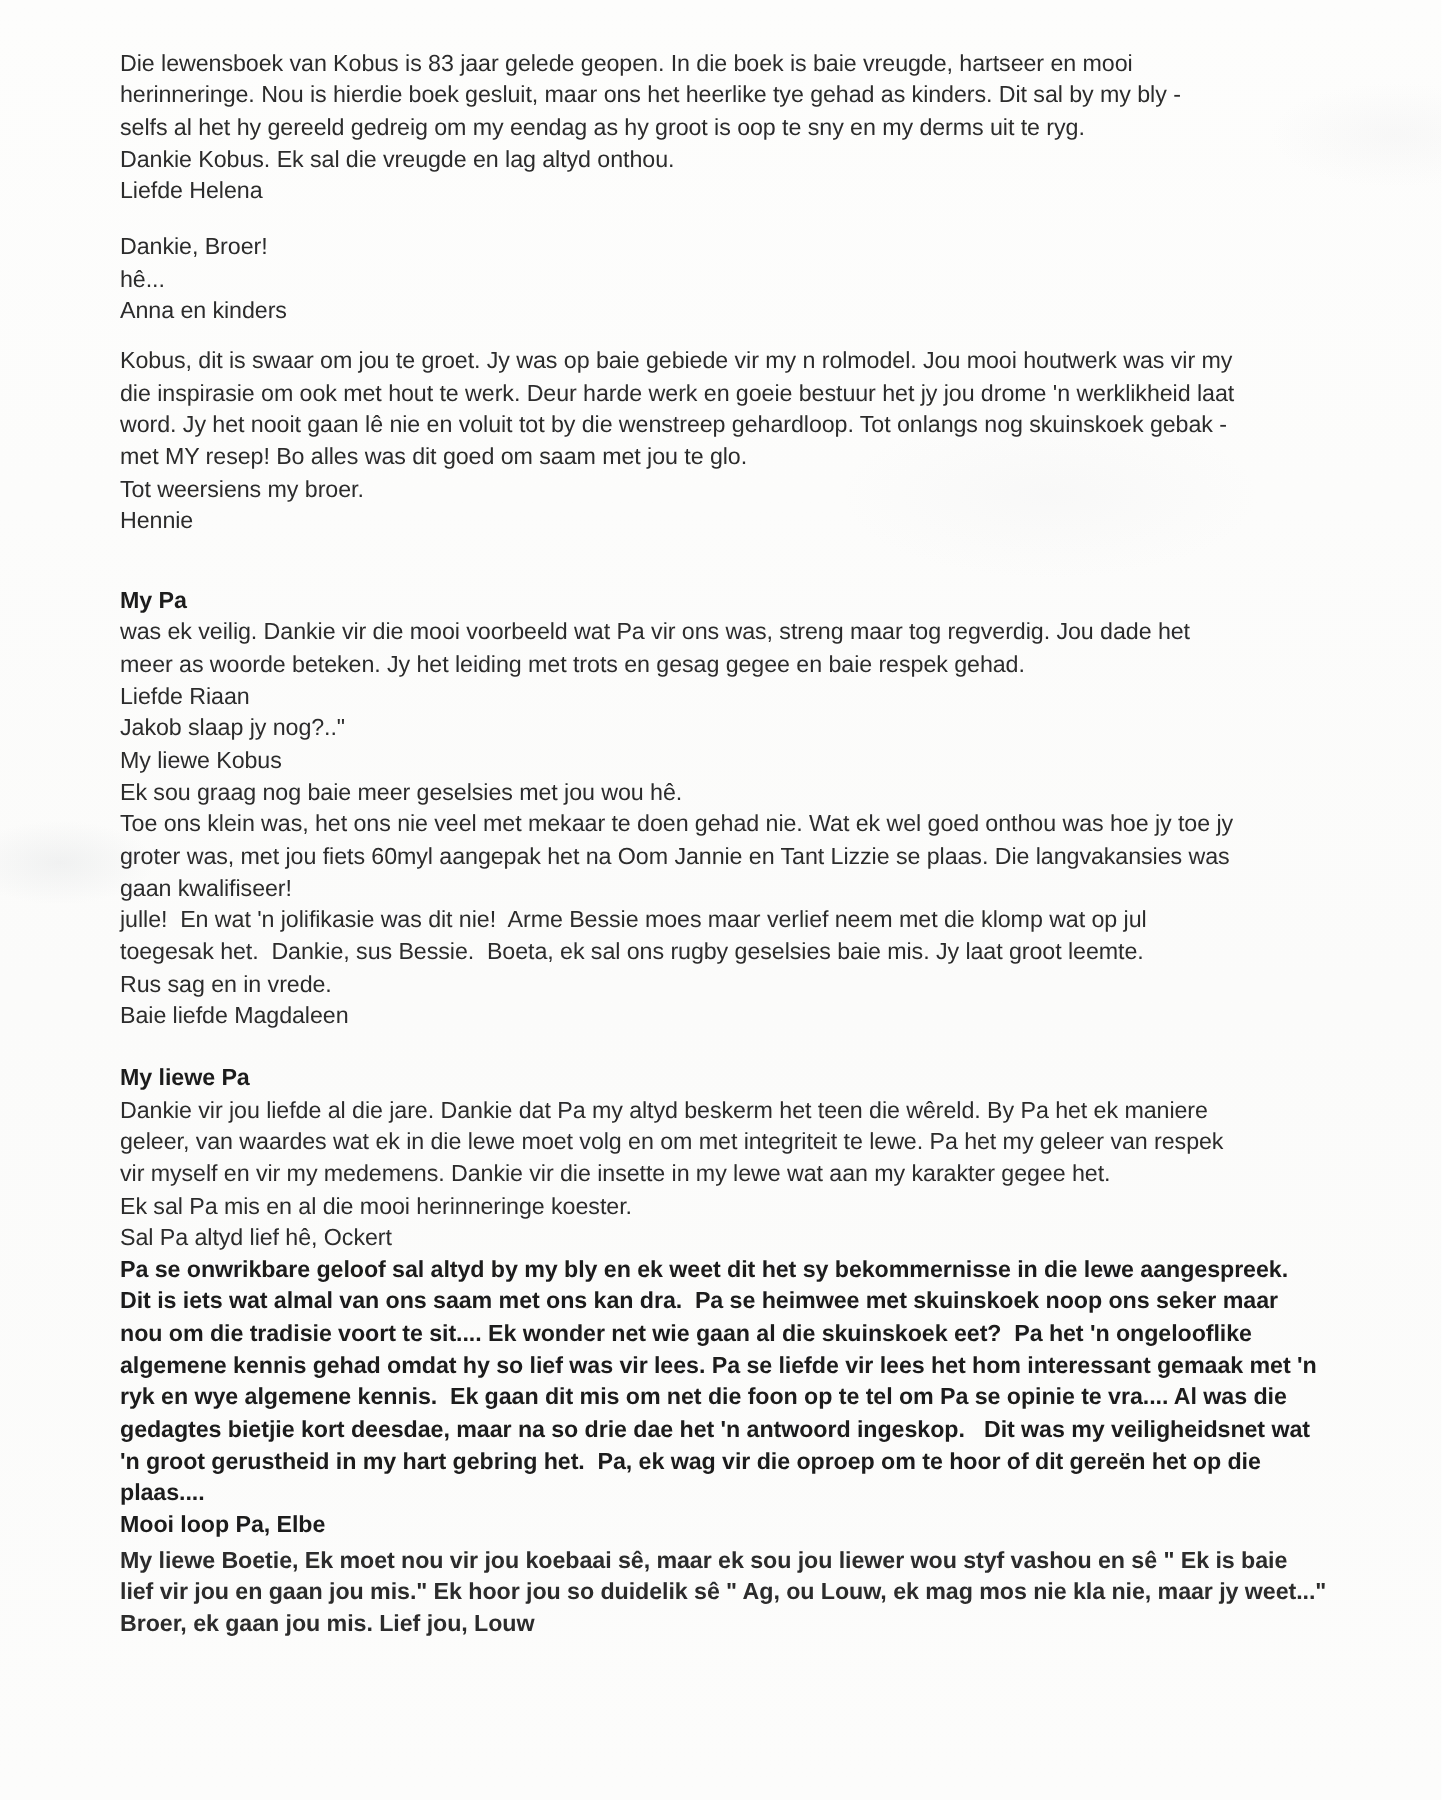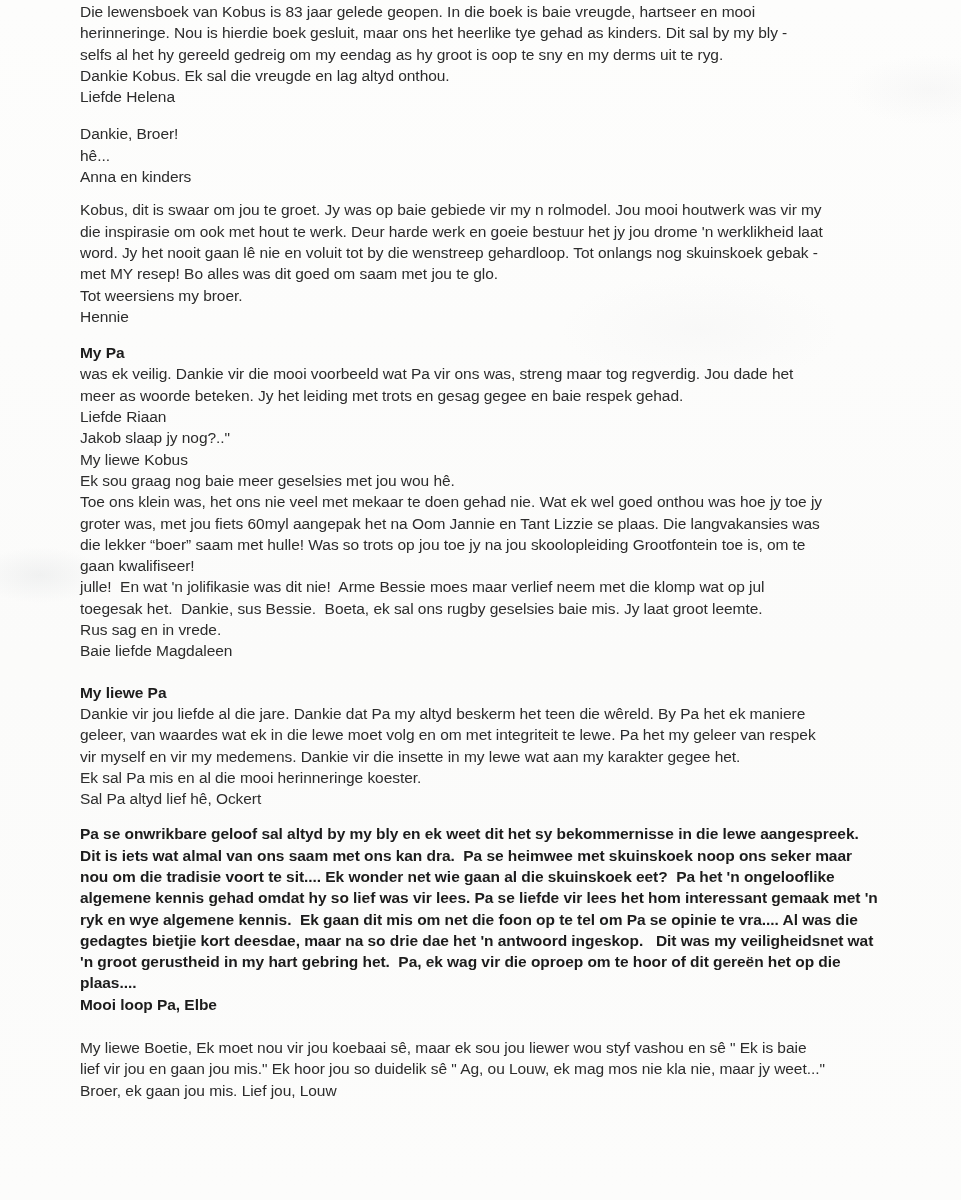--- a/index.html
+++ b/index.html
@@ -21,38 +21,38 @@
     inset: 0;
     background:
       radial-gradient(ellipse 90px 40px at 40px 575px, rgba(190,195,200,0.18), transparent 70%),
       radial-gradient(ellipse 120px 50px at 930px 90px, rgba(200,200,205,0.10), transparent 70%),
       radial-gradient(ellipse 200px 80px at 700px 330px, rgba(205,205,210,0.08), transparent 70%);
     pointer-events: none;
   }
   .content {
     position: absolute;
     left: 80px;
-    top: 1px;
+    top: 32px;
     width: 870px;
   }
   .msg { margin: 0; }
   .line {
     font-size: 15.5px;
     line-height: 21.3px;
     white-space: pre;
     letter-spacing: -0.05px;
   }
   .bold { font-weight: bold; color: #1c1c1c; }
   .m2 { margin-top: 16px; }
   .m3 { margin-top: 12px; }
-  .m4 { margin-top: 15px; }
+  .m4 { margin-top: 32px; }
   .m5 { }
   .m6 { margin-top: 20px; }
-  .m7 { margin-top: 14px; }
-  .m8 { margin-top: 22px; }
+  .m7 { }
+  .m8 { margin-top: 2px; font-weight: bold; }
 </style>
 </head>
 <body>
 
 <div class="scan-page">
   <div class="scan-noise"></div>
   <div class="content">
 
     <div class="msg m1">
       <div class="line">Die lewensboek van Kobus is 83 jaar gelede geopen. In die boek is baie vreugde, hartseer en mooi</div>
@@ -83,21 +83,20 @@
       <div class="line">meer as woorde beteken. Jy het leiding met trots en gesag gegee en baie respek gehad.</div>
       <div class="line">Liefde Riaan</div>
       <div class="line">Jakob slaap jy nog?.."</div>
     </div>
 
     <div class="msg m5">
       <div class="line">My liewe Kobus</div>
       <div class="line">Ek sou graag nog baie meer geselsies met jou wou hê.</div>
       <div class="line">Toe ons klein was, het ons nie veel met mekaar te doen gehad nie. Wat ek wel goed onthou was hoe jy toe jy</div>
       <div class="line">groter was, met jou fiets 60myl aangepak het na Oom Jannie en Tant Lizzie se plaas. Die langvakansies was</div>
-      <div class="line">die lekker “boer” saam met hulle! Was so trots op jou toe jy na jou skoolopleiding Grootfontein toe is, om te</div>
       <div class="line">gaan kwalifiseer!</div>
       <div class="line">julle!  En wat 'n jolifikasie was dit nie!  Arme Bessie moes maar verlief neem met die klomp wat op jul</div>
       <div class="line">toegesak het.  Dankie, sus Bessie.  Boeta, ek sal ons rugby geselsies baie mis. Jy laat groot leemte.</div>
       <div class="line">Rus sag en in vrede.</div>
       <div class="line">Baie liefde Magdaleen</div>
     </div>
 
     <div class="msg m6">
       <div class="line bold">My liewe Pa</div>
       <div class="line">Dankie vir jou liefde al die jare. Dankie dat Pa my altyd beskerm het teen die wêreld. By Pa het ek maniere</div>

